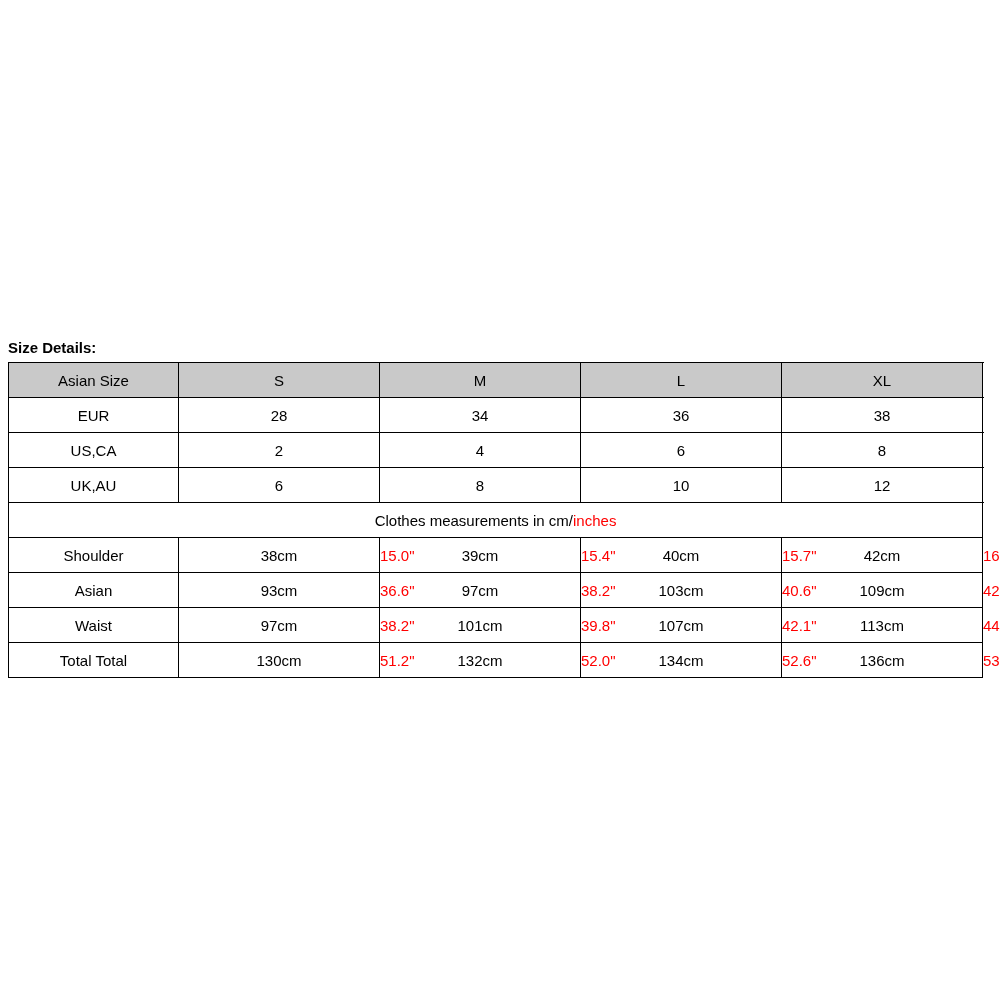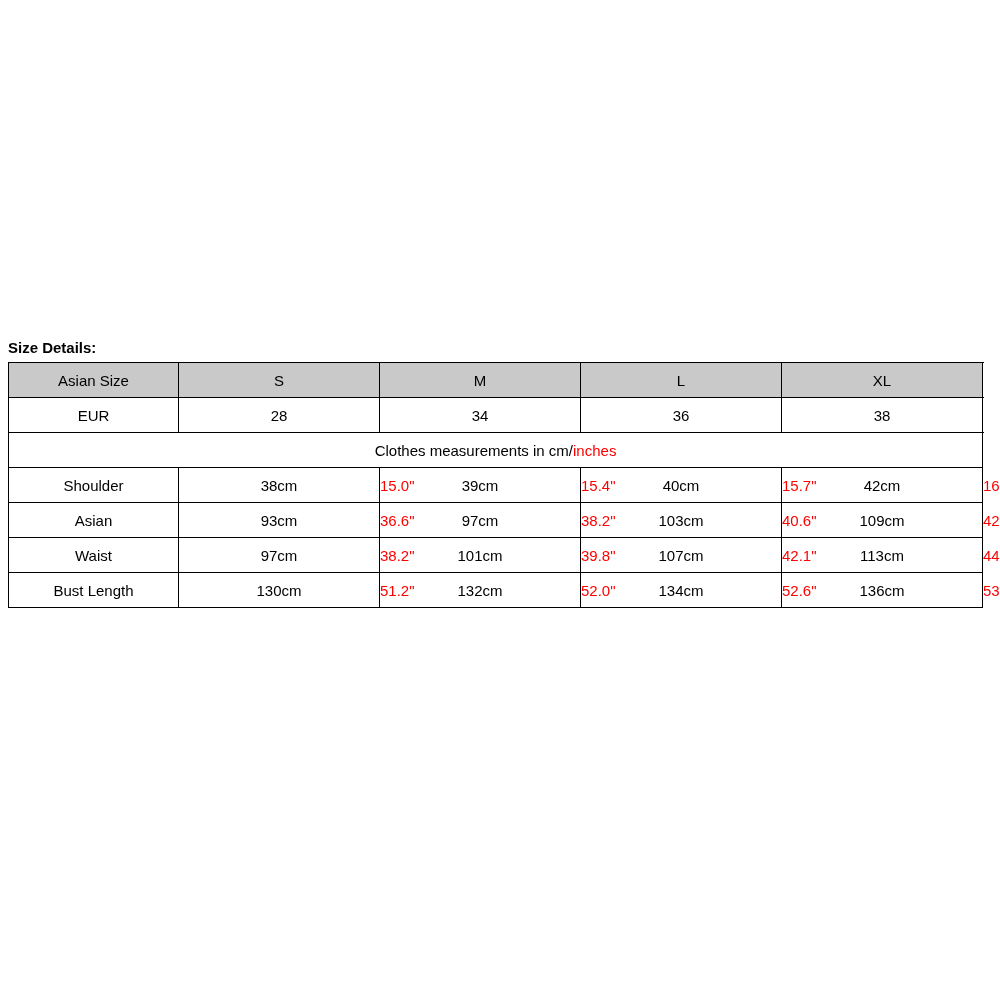--- a/index.html
+++ b/index.html
@@ -98,21 +98,35 @@
       </tr>
 
       <tr>
         <td class="rowlabel">EUR</td>
         <td colspan="2">28</td>
         <td colspan="2">34</td>
         <td colspan="2">36</td>
         <td colspan="2">38</td>
       </tr>
 
+      <tr>
+        <td class="rowlabel">US,CA</td>
+        <td colspan="2">2</td>
+        <td colspan="2">4</td>
+        <td colspan="2">6</td>
+        <td colspan="2">8</td>
+      </tr>
 
+      <tr>
+        <td class="rowlabel">UK,AU</td>
+        <td colspan="2">6</td>
+        <td colspan="2">8</td>
+        <td colspan="2">10</td>
+        <td colspan="2">12</td>
+      </tr>
 
 
       <tr class="note-row">
         <td colspan="9"><span>Clothes measurements in cm/</span><span class="red">inches</span></td>
       </tr>
 
       <tr>
         <td class="rowlabel">Shoulder</td>
         <td class="cm-cell">38cm</td>
         <td class="in-cell">15.0"</td>
@@ -142,21 +156,21 @@
         <td class="in-cell">38.2"</td>
         <td class="cm-cell">101cm</td>
         <td class="in-cell">39.8"</td>
         <td class="cm-cell">107cm</td>
         <td class="in-cell">42.1"</td>
         <td class="cm-cell">113cm</td>
         <td class="in-cell">44.5"</td>
       </tr>
 
       <tr>
-        <td class="rowlabel">Bust Length</td>
+        <td class="rowlabel">Total Total</td>
         <td class="cm-cell">130cm</td>
         <td class="in-cell">51.2"</td>
         <td class="cm-cell">132cm</td>
         <td class="in-cell">52.0"</td>
         <td class="cm-cell">134cm</td>
         <td class="in-cell">52.6"</td>
         <td class="cm-cell">136cm</td>
         <td class="in-cell">53.5"</td>
       </tr>
 

